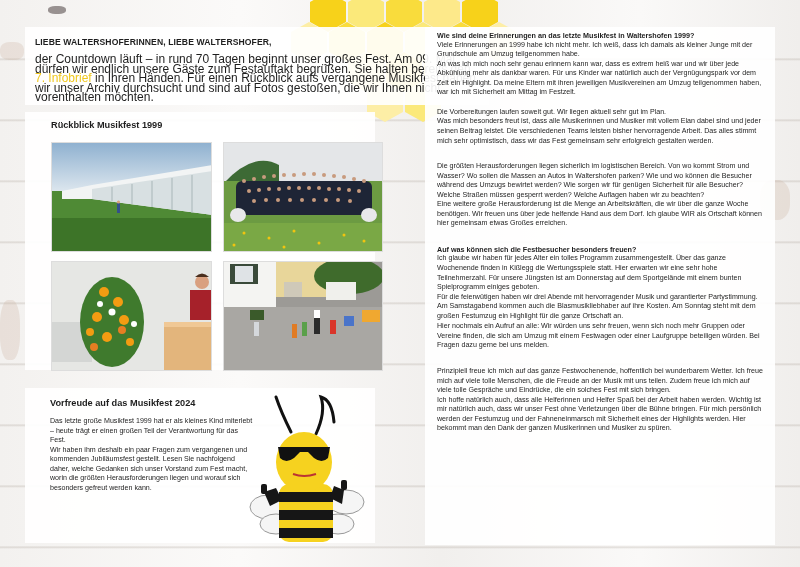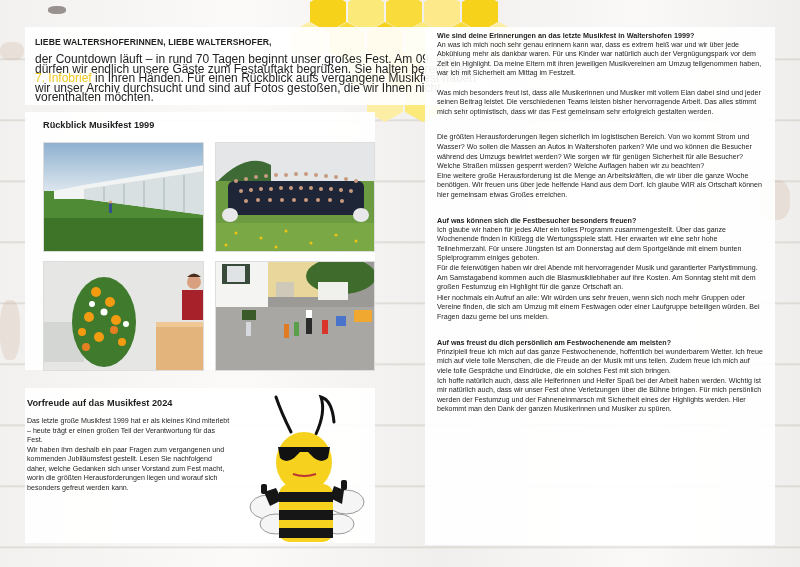--- a/index.html
+++ b/index.html
@@ -19,22 +19,22 @@
     
     .honeycomb { position: absolute; left: 300px; top: -8px; width: 200px; height: 125px; }
     .hex { position: absolute; width: 36px; height: 40px;
       clip-path: polygon(50% 0, 100% 25%, 100% 75%, 50% 100%, 0 75%, 0 25%); }
 
     .panel {
       position: absolute;
       background: rgba(255,255,255,0.92);
     }
     #panel-intro { left: 25px; top: 27px; width: 464px; height: 78px; padding: 8px 10px; }
-    #panel-1999 { left: 25px; top: 112px; width: 350px; height: 258px; padding: 6px 18px; }
-    #panel-2024 { left: 25px; top: 388px; width: 350px; height: 155px; padding: 8px 2px; }
+    #panel-1999 { left: 25px; top: 112px; width: 350px; height: 258px; padding: 6px 26px; }
+    #panel-2024 { left: 25px; top: 388px; width: 350px; height: 155px; padding: 8px 25px; }
     #panel-interview { left: 425px; top: 27px; width: 350px; height: 518px; padding: 4px 12px; }
 
     .intro-title { font-weight: bold; font-size: 8.6px; letter-spacing: 0.1px; margin-top: 2px; }
     .intro-text { font-size: 12px; line-height: 9.6px; margin-top: 8px; }
     .highlight-link { color: #f0c81e; }
 
     .section-title { font-weight: bold; font-size: 9.2px; margin-top: 2px; }
     .photos { position: relative; margin-top: 12px; width: 332px; height: 224px; }
     .photo { position: absolute; overflow: hidden; border: 1px solid #ddd; }
     #photo-tent { left: 0; top: 0; width: 161px; height: 110px; }
@@ -258,33 +258,34 @@
     <path d="M18,100 L30,96 L36,108 L24,114 Z" fill="#161616"></path>
     <path d="M98,98 L88,94 L84,106 L96,112 Z" fill="#161616"></path>
     <rect x="15" y="92" width="6" height="10" rx="2" fill="#161616"></rect>
     <rect x="95" y="88" width="6" height="10" rx="2" fill="#161616"></rect>
   </svg>
 </div>
 
 <section class="panel" id="panel-interview">
   <div class="qa">
     <h3>Wie sind deine Erinnerungen an das letzte Musikfest in Waltershofen 1999?</h3>
+    <p>Viele Erinnerungen an 1999 habe ich nicht mehr. Ich weiß, dass ich damals als kleiner Junge mit der Grundschule am Umzug teilgenommen habe.</p>
     <p>An was ich mich noch sehr genau erinnern kann war, dass es extrem heiß war und wir über jede Abkühlung mehr als dankbar waren. Für uns Kinder war natürlich auch der Vergnügungspark vor dem Zelt ein Highlight. Da meine Eltern mit ihren jeweiligen Musikvereinen am Umzug teilgenommen haben, war ich mit Sicherheit am Mittag im Festzelt.</p>
   </div>
   <div class="qa">
+    <p>Die Vorbereitungen laufen soweit gut. Wir liegen aktuell sehr gut im Plan.</p>
     <p>Was mich besonders freut ist, dass alle Musikerinnen und Musiker mit vollem Elan dabei sind und jeder seinen Beitrag leistet. Die verschiedenen Teams leisten bisher hervorragende Arbeit. Das alles stimmt mich sehr optimistisch, dass wir das Fest gemeinsam sehr erfolgreich gestalten werden.</p>
   </div>
   <div class="qa" style="margin-top:16px;">
     <p>Die größten Herausforderungen liegen sicherlich im logistischen Bereich. Von wo kommt Strom und Wasser? Wo sollen die Massen an Autos in Waltershofen parken? Wie und wo können die Besucher während des Umzugs bewirtet werden? Wie sorgen wir für genügen Sicherheit für alle Besucher? Welche Straßen müssen gesperrt werden? Welche Auflagen haben wir zu beachten?</p>
     <p>Eine weitere große Herausforderung ist die Menge an Arbeitskräften, die wir über die ganze Woche benötigen. Wir freuen uns über jede helfende Hand aus dem Dorf. Ich glaube WIR als Ortschaft können hier gemeinsam etwas Großes erreichen.</p>
   </div>
   <div class="qa" style="margin-top:16px;">
     <h3>Auf was können sich die Festbesucher besonders freuen?</h3>
     <p>Ich glaube wir haben für jedes Alter ein tolles Programm zusammengestellt. Über das ganze Wochenende finden in Kißlegg die Wertungsspiele statt. Hier erwarten wir eine sehr hohe Teilnehmerzahl. Für unsere Jüngsten ist am Donnerstag auf dem Sportgelände mit einem bunten Spielprogramm einiges geboten.</p>
     <p>Für die feierwütigen haben wir drei Abende mit hervorragender Musik und garantierter Partystimmung. Am Samstagabend kommen auch die Blasmusikliebhaber auf ihre Kosten. Am Sonntag steht mit dem großen Festumzug ein Highlight für die ganze Ortschaft an.</p>
     <p class="gap">Hier nochmals ein Aufruf an alle: Wir würden uns sehr freuen, wenn sich noch mehr Gruppen oder Vereine finden, die sich am Umzug mit einem Festwagen oder einer Laufgruppe beteiligen würden. Bei Fragen dazu gerne bei uns melden.</p>
   </div>
   <div class="qa" style="margin-top:16px;">
-    <h3>Auf was freust du dich persönlich am Festwochenende am meisten?</h3>
     <p>Prinzipiell freue ich mich auf das ganze Festwochenende, hoffentlich bei wunderbarem Wetter. Ich freue mich auf viele tolle Menschen, die die Freude an der Musik mit uns teilen. Zudem freue ich mich auf viele tolle Gespräche und Eindrücke, die ein solches Fest mit sich bringen.</p>
     <p>Ich hoffe natürlich auch, dass alle Helferinnen und Helfer Spaß bei der Arbeit haben werden. Wichtig ist mir natürlich auch, dass wir unser Fest ohne Verletzungen über die Bühne bringen. Für mich persönlich werden der Festumzug und der Fahneneinmarsch mit Sicherheit eines der Highlights werden. Hier bekommt man den Dank der ganzen Musikerinnen und Musiker zu spüren.</p>
   </div>
 </section>
 
 </body></html>

